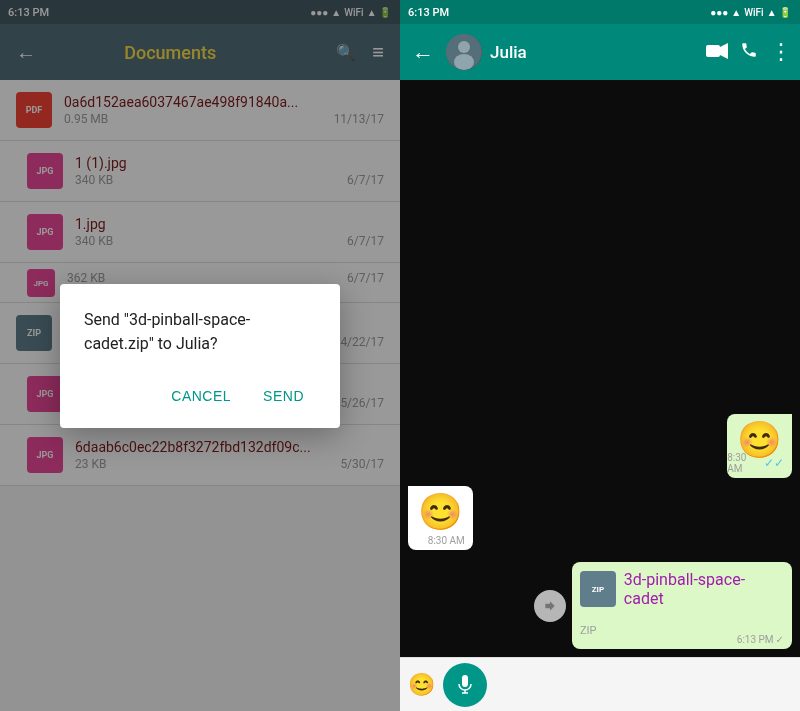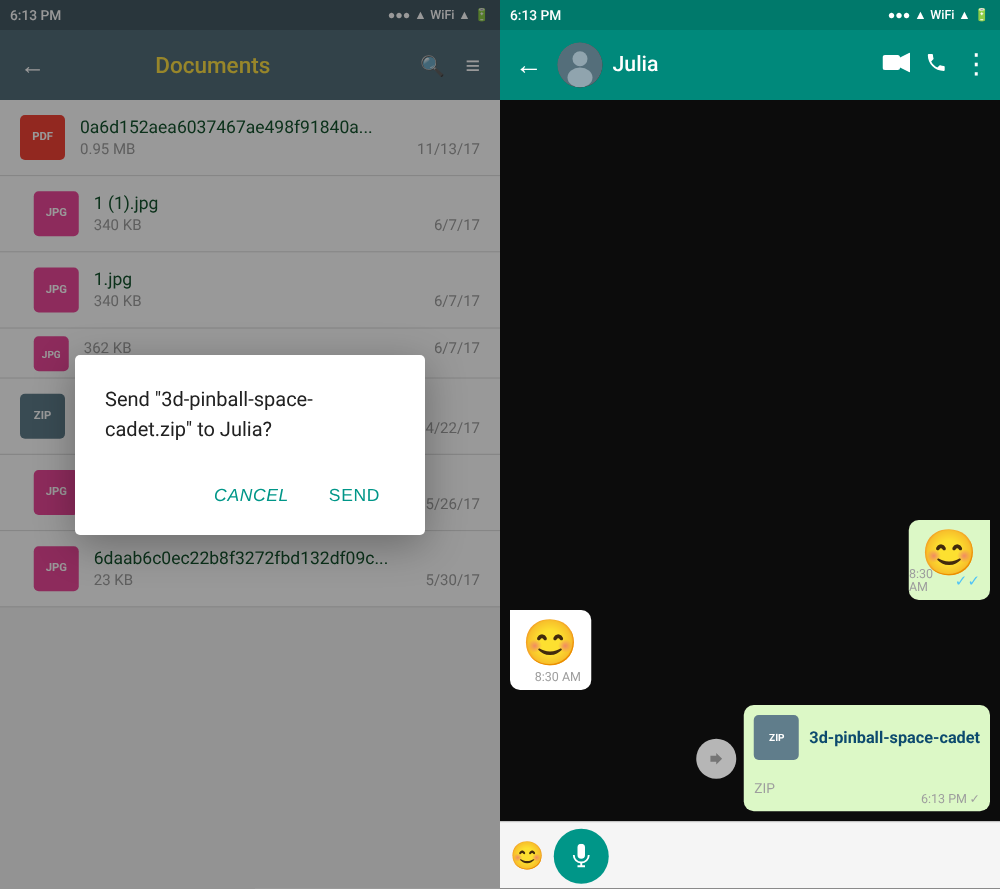--- a/index.html
+++ b/index.html
@@ -87,21 +87,21 @@
     }
 
     .file-icon.pdf { background: #f44336; }
     .file-icon.jpg { background: #ec4899; margin-left: 11px; }
     .file-icon.zip { background: #607d8b; }
 
     .file-info { flex: 1; min-width: 0; }
 
     .file-name {
       font-size: 14px;
-      color: #14532d;
+      color: #7f1d1d;
       white-space: nowrap;
       overflow: hidden;
       text-overflow: ellipsis;
     }
 
     .file-meta {
       font-size: 12px;
       color: #9e9e9e;
       margin-top: 2px;
       display: flex;
@@ -147,21 +147,21 @@
       font-size: 14px;
       font-weight: 500;
       border: none;
       background: none;
       cursor: pointer;
       border-radius: 2px;
       letter-spacing: 0.5px;
       text-transform: uppercase;
     }
 
-    .dialog-btn.cancel { color: #009688; font-style: italic; }
+    .dialog-btn.cancel { color: #009688; }
     .dialog-btn.send { color: #009688; }
 
     
     .right-panel {
       width: 400px;
       height: 711px;
       background: #000;
       display: flex;
       flex-direction: column;
     }
@@ -352,23 +352,23 @@
       background: #607d8b;
       display: flex;
       align-items: center;
       justify-content: center;
       color: white;
       font-size: 8px;
       font-weight: bold;
     }
 
     .file-bubble-name {
-      font-size: 13px;
-      color: #0c4a6e;
-      font-weight: 700;
+      font-size: 16px;
+      color: #a21caf;
+      font-weight: 400;
     }
 
     .file-bubble-type {
       font-size: 11px;
       color: #9e9e9e;
     }
 
     .file-msg-meta {
       position: absolute;
       bottom: 4px;

